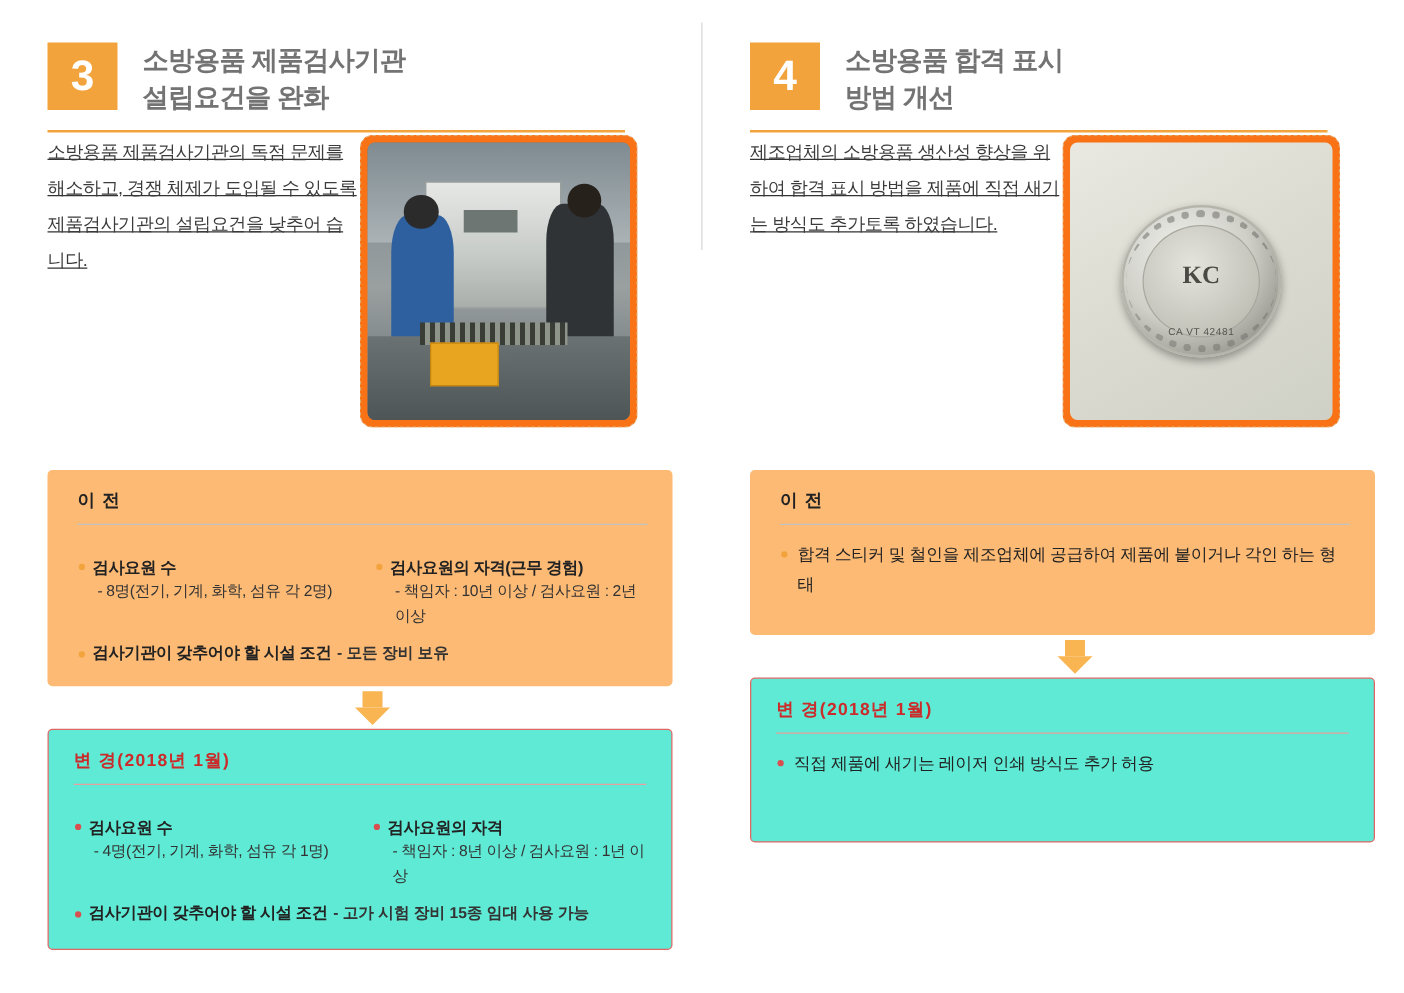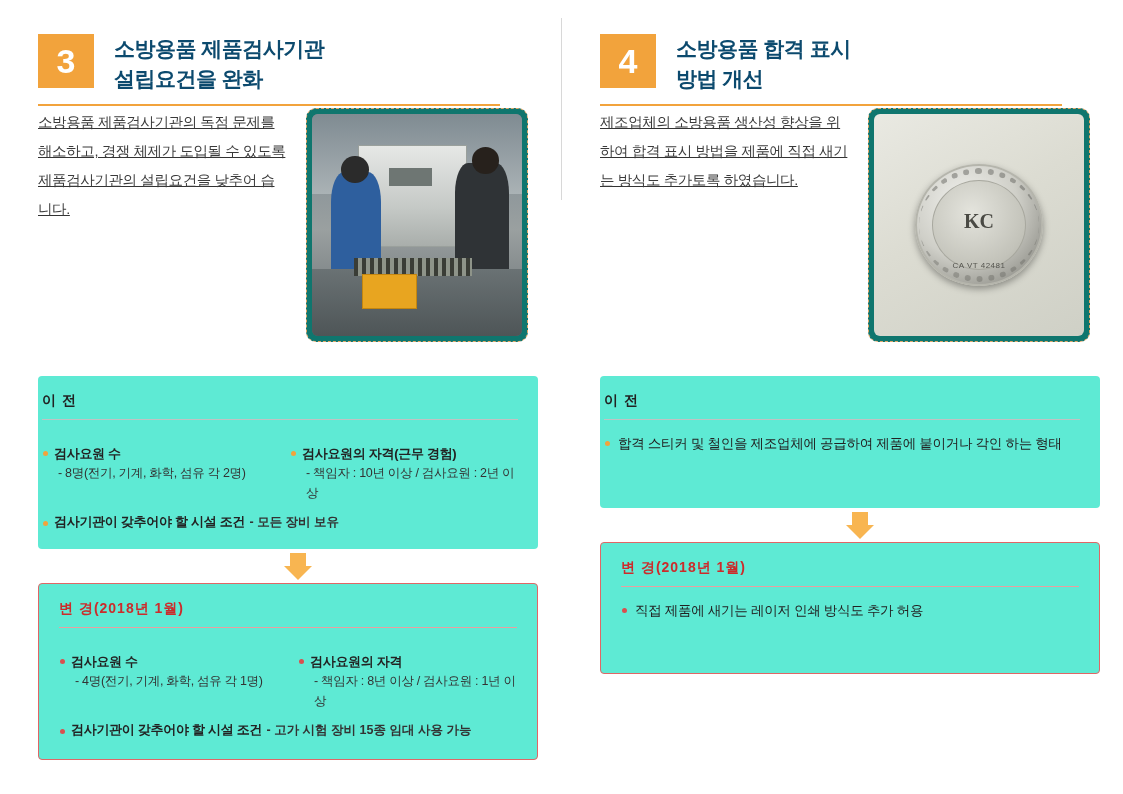--- a/index.html
+++ b/index.html
@@ -52,21 +52,21 @@
     font-size: 34px;
     font-weight: bold;
     line-height: 54px;
     text-align: center;
   }
   .panel-right .num-box { background: #f2a33c; }
   .header-title {
     margin-left: 76px;
     font-size: 21px;
     font-weight: bold;
-    color: #0c4a6e;
+    color: #737373;
     line-height: 30px;
     letter-spacing: -0.5px;
   }
   .header-rule {
     position: absolute;
     left: 0;
     top: 104px;
     width: 462px;
     height: 2px;
     background: #f2a33c;
@@ -82,27 +82,27 @@
   .intro-text {
     width: 250px;
     font-size: 14.5px;
     line-height: 29px;
     color: #3b3b3b;
     letter-spacing: -0.4px;
   }
   .photo {
     position: absolute;
     top: 0;
-    left: 268px;
+    left: 250px;
     width: 222px;
     height: 234px;
     border-radius: 10px;
     border: 1px dashed #e2a86a;
     padding: 5px;
-    background: #0f766e;
+    background: #f97316;
   }
   .photo-inner {
     width: 100%;
     height: 100%;
     border-radius: 6px;
     overflow: hidden;
     position: relative;
   }
   
   .photo1 .photo-inner {
@@ -181,23 +181,23 @@
     position: absolute; left: 50%; top: 50%; transform: translate(-50%,-50%);
     z-index: 2; width: 120px; height: 114px; border-radius: 50%;
     border-top: 6px dotted rgba(90,90,84,0.45);
     border-bottom: 6px dotted rgba(90,90,84,0.35);
   }
 
   
   .before-box {
     position: relative;
     margin-top: 6px;
-    background: #5eead4;
+    background: #fdba74;
     border-radius: 4px;
-    padding: 16px 20px 18px 4px;
+    padding: 16px 20px 18px 24px;
     min-height: 132px;
   }
   .box-title {
     font-size: 14px;
     font-weight: bold;
     color: #222222;
     letter-spacing: 1px;
   }
   .box-rule {
     margin-top: 9px;

